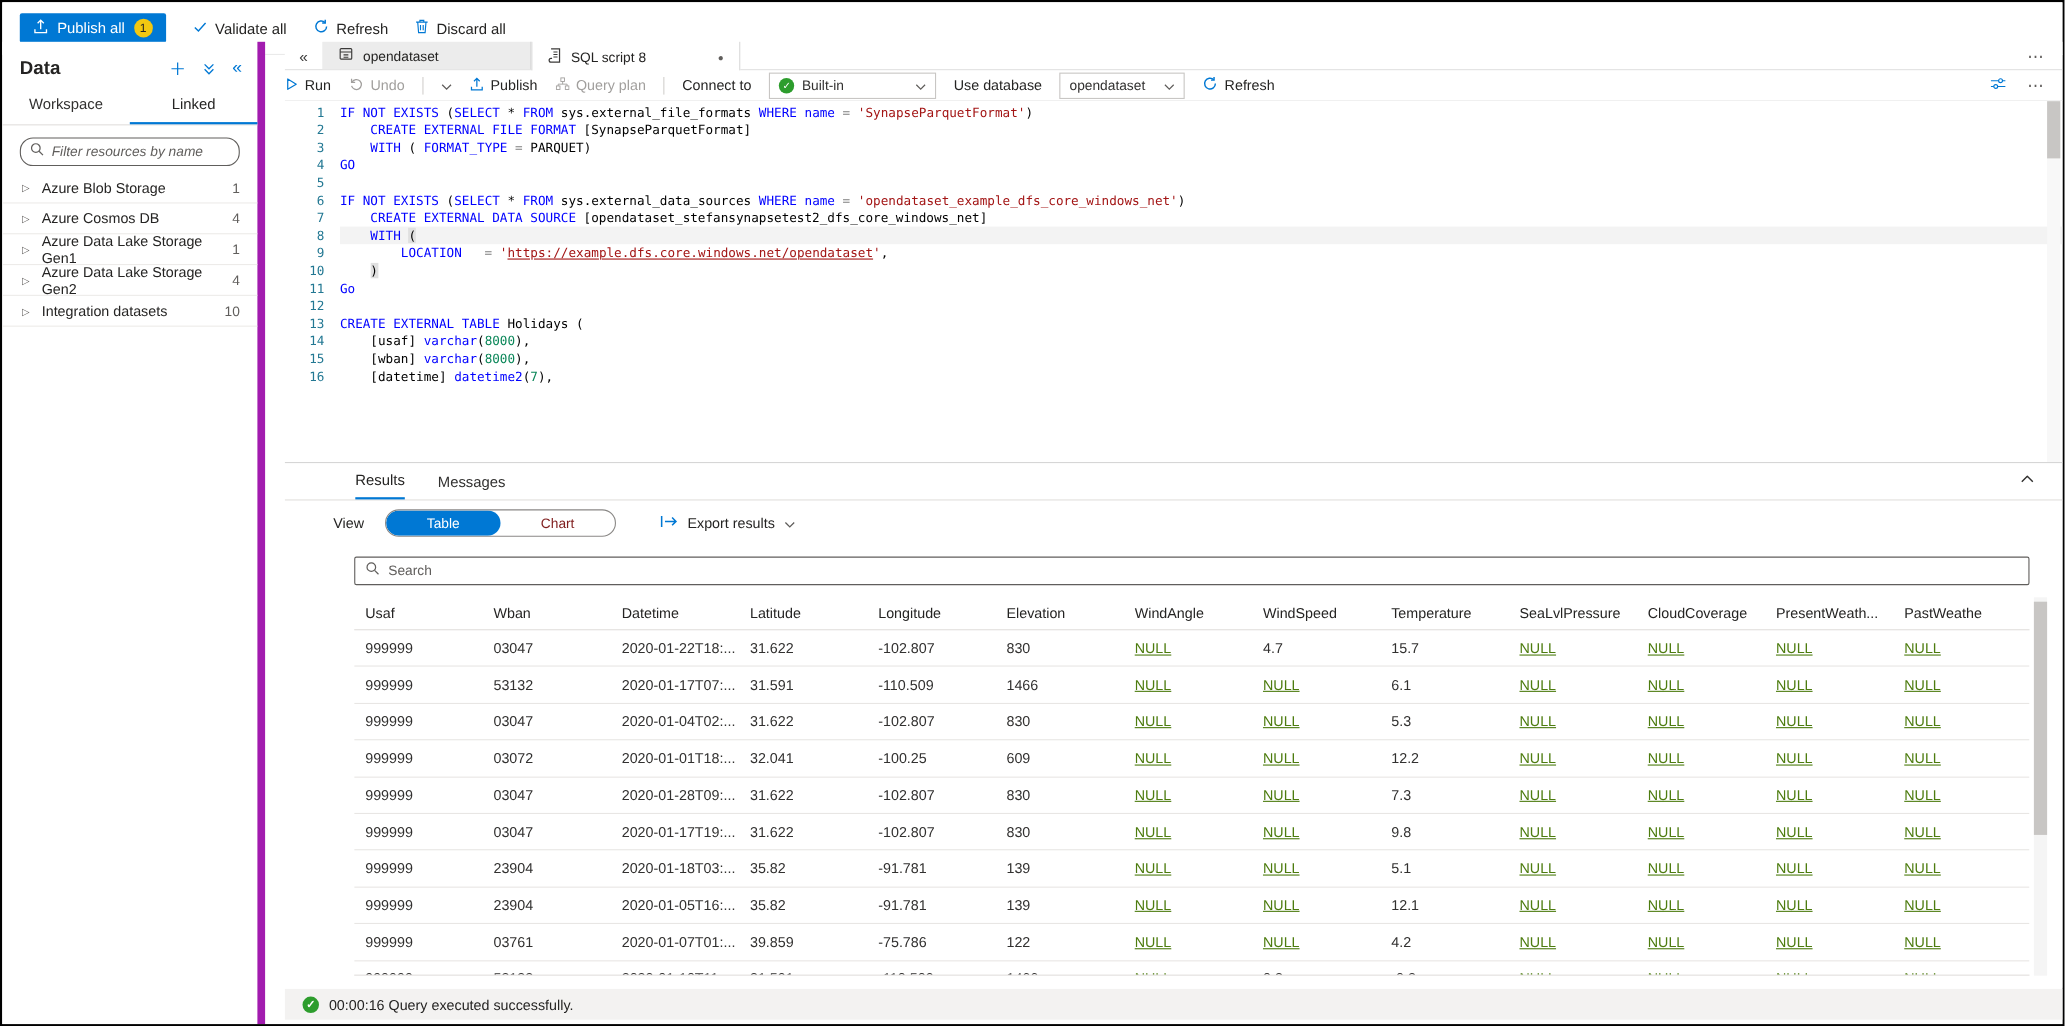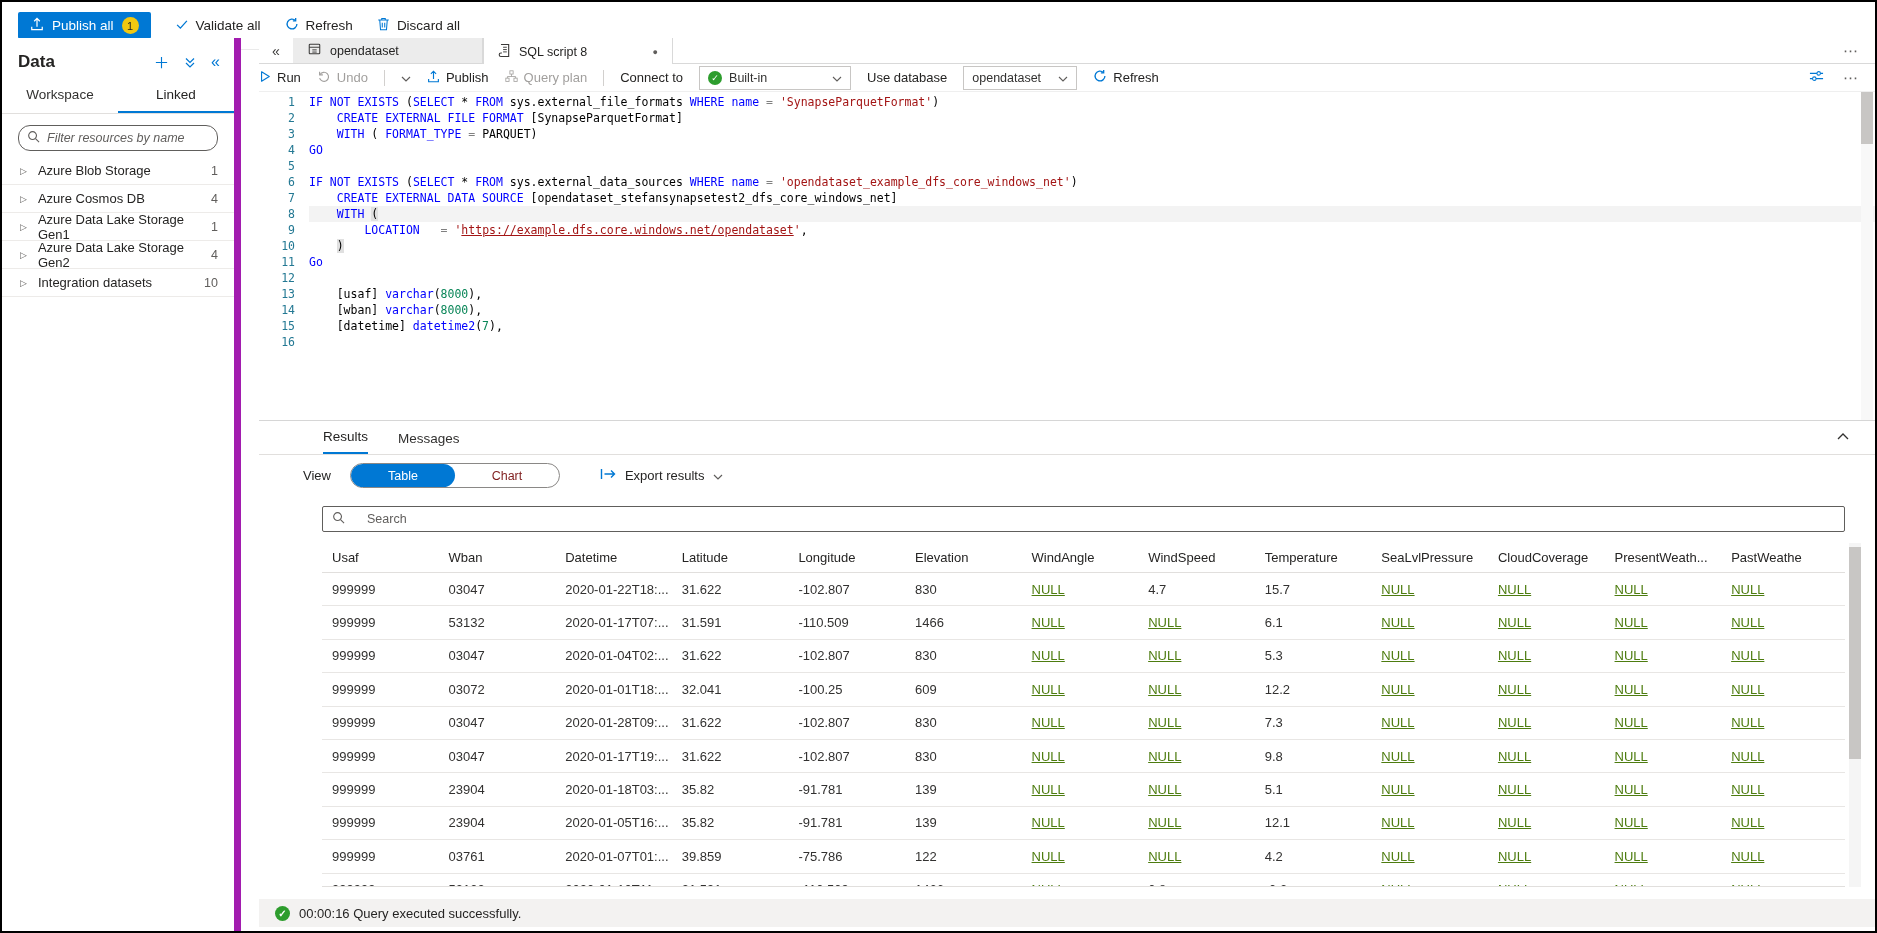--- a/index.html
+++ b/index.html
@@ -3,21 +3,21 @@
 <meta charset="utf-8">
 <style>
   * { margin:0; padding:0; box-sizing:border-box; }
   body { font-family:"Liberation Sans", sans-serif; color:#323130; background:#fff; }
   .app { position:relative; width:1877px; height:933px; border:2px solid #000; background:#fff; overflow:hidden; }
 
   
   .topbar { position:absolute; left:0; top:0; right:0; height:48px; display:flex; align-items:center; padding-left:16px; border-bottom:1px solid #eaeaea; background:#fff; }
   .btn-primary { display:flex; align-items:center; gap:8px; background:#0078d4; color:#fff; height:27px; padding:0 12px; border-radius:2px; font-size:13.5px; cursor:pointer; }
   .badge { width:17px; height:17px; border-radius:50%; background:#f2c811; color:#252423; font-size:11px; display:flex; align-items:center; justify-content:center; }
-  .tb-item { display:flex; align-items:center; gap:7px; margin-left:24px; font-size:13.5px; color:#252423; cursor:pointer; }
+  .tb-item { display:flex; align-items:flex-end; gap:7px; margin-left:24px; font-size:13.5px; color:#252423; cursor:pointer; }
 
   
   .sidebar { position:absolute; left:0; top:36px; bottom:0; width:239px; background:#fff; border-right:7px solid #a21caf; }
   .side-head { display:flex; align-items:center; gap:15px; padding:14px 14px 0 16px; }
   .side-title { font-size:17px; font-weight:700; color:#252423; flex:1; }
   .side-ic { color:#0078d4; display:flex; align-items:center; cursor:pointer; }
   .chev-left { color:#0078d4; font-size:16px; line-height:1; cursor:pointer; }
   .side-tabs { display:flex; margin-top:15px; border-bottom:1px solid #e1dfdd; }
   .side-tab { flex:1; text-align:center; font-size:13.5px; padding-bottom:9px; color:#323130; cursor:pointer; }
   .side-tab.active { border-bottom:2px solid #0078d4; color:#252423; }
@@ -75,21 +75,21 @@
   .res-tabs { display:flex; align-items:flex-end; height:34px; padding-left:64px; border-bottom:1px solid #e1dfdd; }
   .res-tab { margin-right:30px; padding-bottom:8px; font-size:13.5px; color:#323130; cursor:pointer; }
   .res-tab.active { color:#252423; border-bottom:2px solid #0078d4; }
   .collapse-up { margin-left:auto; padding:0 26px 10px 0; cursor:pointer; }
   .view-row { display:flex; align-items:center; height:41px; padding-left:44px; }
   .view-label { font-size:13px; color:#252423; margin-right:19px; }
   .toggle { display:flex; width:210px; height:25px; border:1px solid #8a8886; border-radius:13px; overflow:hidden; background:#fff; }
   .seg { flex:1; display:flex; align-items:center; justify-content:center; font-size:12.5px; color:#7f1d1d; cursor:pointer; }
   .seg.active { background:#0078d4; color:#fff; border-radius:13px; }
   .export { display:flex; align-items:center; gap:9px; margin-left:40px; font-size:13px; color:#252423; cursor:pointer; }
-  .searchbox { position:absolute; left:63px; right:30px; top:85px; height:26px; border:1px solid #605e5c; border-radius:2px; display:flex; align-items:center; gap:22px; padding:0 9px; background:#fff; }
+  .searchbox { position:absolute; left:63px; right:30px; top:85px; height:26px; border:1px solid #605e5c; border-radius:2px; display:flex; align-items:center; gap:8px; padding:0 9px; background:#fff; }
   .searchbox input { flex:1; min-width:0; border:none; outline:none; font-family:"Liberation Sans",sans-serif; font-size:12.5px; }
   .searchbox input::placeholder { color:#605e5c; }
   .t-head { position:absolute; left:63px; right:30px; top:122px; height:30px; display:grid; grid-template-columns:repeat(12,116.6px) minmax(0,1fr); align-items:center; font-size:13px; color:#252423; border-bottom:1px solid #e1dfdd; }
   .th { padding-left:10px; white-space:nowrap; overflow:hidden; }
   .t-body { position:absolute; left:63px; right:30px; top:152px; height:314px; overflow:hidden; border-bottom:1px solid #e1dfdd; }
   .tr { display:grid; grid-template-columns:repeat(12,116.6px) minmax(0,1fr); height:33.4px; align-items:center; border-bottom:1px solid #e8e6e4; font-size:13px; color:#323130; }
   .td { padding-left:10px; white-space:nowrap; overflow:hidden; }
   .td.nul { color:#4d7c0f;text-decoration:underline; }
   .t-scroll { position:absolute; right:14px; top:122px; width:12px; height:344px; background:#f5f5f5; }
   .t-thumb { width:100%; height:212px; margin-top:4px; background:#c8c6c4; }
@@ -300,20 +300,21 @@
           <div class="cl"><span class="pl">    </span><span class="kw">WITH</span><span class="pl"> ( </span><span class="kw">FORMAT_TYPE</span><span class="op"> = </span><span class="pl">PARQUET)</span></div>
           <div class="cl"><span class="kw">GO</span></div>
           <div class="cl"></div>
           <div class="cl"><span class="kw">IF NOT EXISTS</span><span class="pl"> (</span><span class="kw">SELECT</span><span class="pl"> * </span><span class="kw">FROM</span><span class="pl"> sys.external_data_sources </span><span class="kw">WHERE name</span><span class="op"> = </span><span class="str">'opendataset_example_dfs_core_windows_net'</span><span class="pl">)</span></div>
           <div class="cl"><span class="pl">    </span><span class="kw">CREATE EXTERNAL DATA SOURCE</span><span class="pl"> [opendataset_stefansynapsetest2_dfs_core_windows_net]</span></div>
           <div class="cl hl"><span class="pl">    </span><span class="kw">WITH</span><span class="pl"> </span><span class="bkt">(</span></div>
           <div class="cl"><span class="pl">        </span><span class="kw">LOCATION</span><span class="pl">   </span><span class="op">= </span><span class="str">'</span><span class="url">https://example.dfs.core.windows.net/opendataset</span><span class="str">'</span><span class="pl">,</span></div>
           <div class="cl"><span class="pl">    </span><span class="bkt">)</span></div>
           <div class="cl"><span class="kw">Go</span></div>
           <div class="cl"></div>
+          <div class="cl"><span class="kw">CREATE EXTERNAL TABLE</span><span class="pl"> Holidays (</span></div>
           <div class="cl"><span class="pl">    [usaf] </span><span class="kw">varchar</span><span class="pl">(</span><span class="num">8000</span><span class="pl">),</span></div>
           <div class="cl"><span class="pl">    [wban] </span><span class="kw">varchar</span><span class="pl">(</span><span class="num">8000</span><span class="pl">),</span></div>
           <div class="cl"><span class="pl">    [datetime] </span><span class="kw">datetime2</span><span class="pl">(</span><span class="num">7</span><span class="pl">),</span></div>
         </div>
     </div>
     <div class="ed-scroll">
         <div class="ed-thumb"></div>
       </div>
 
     <div class="results">

